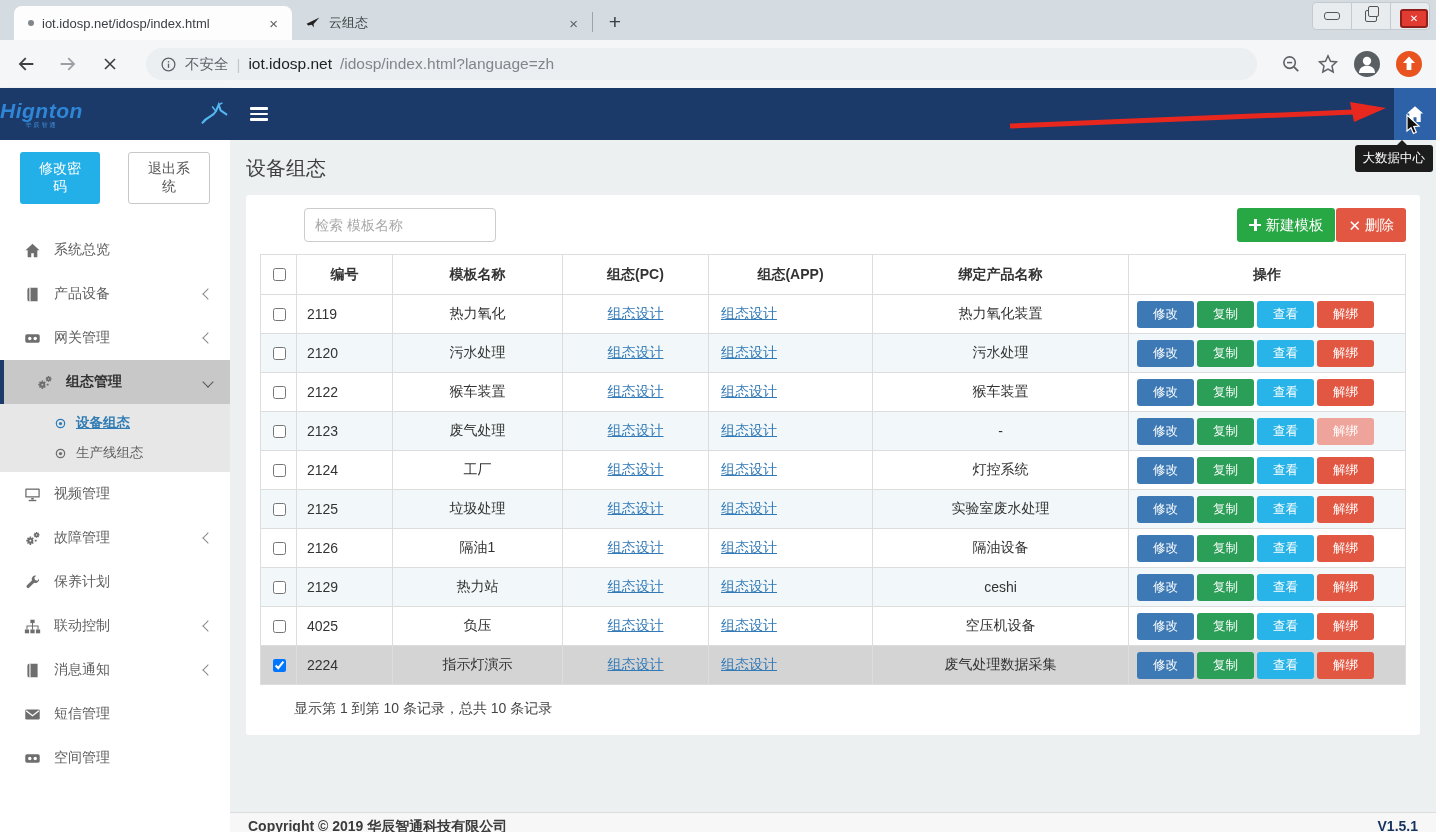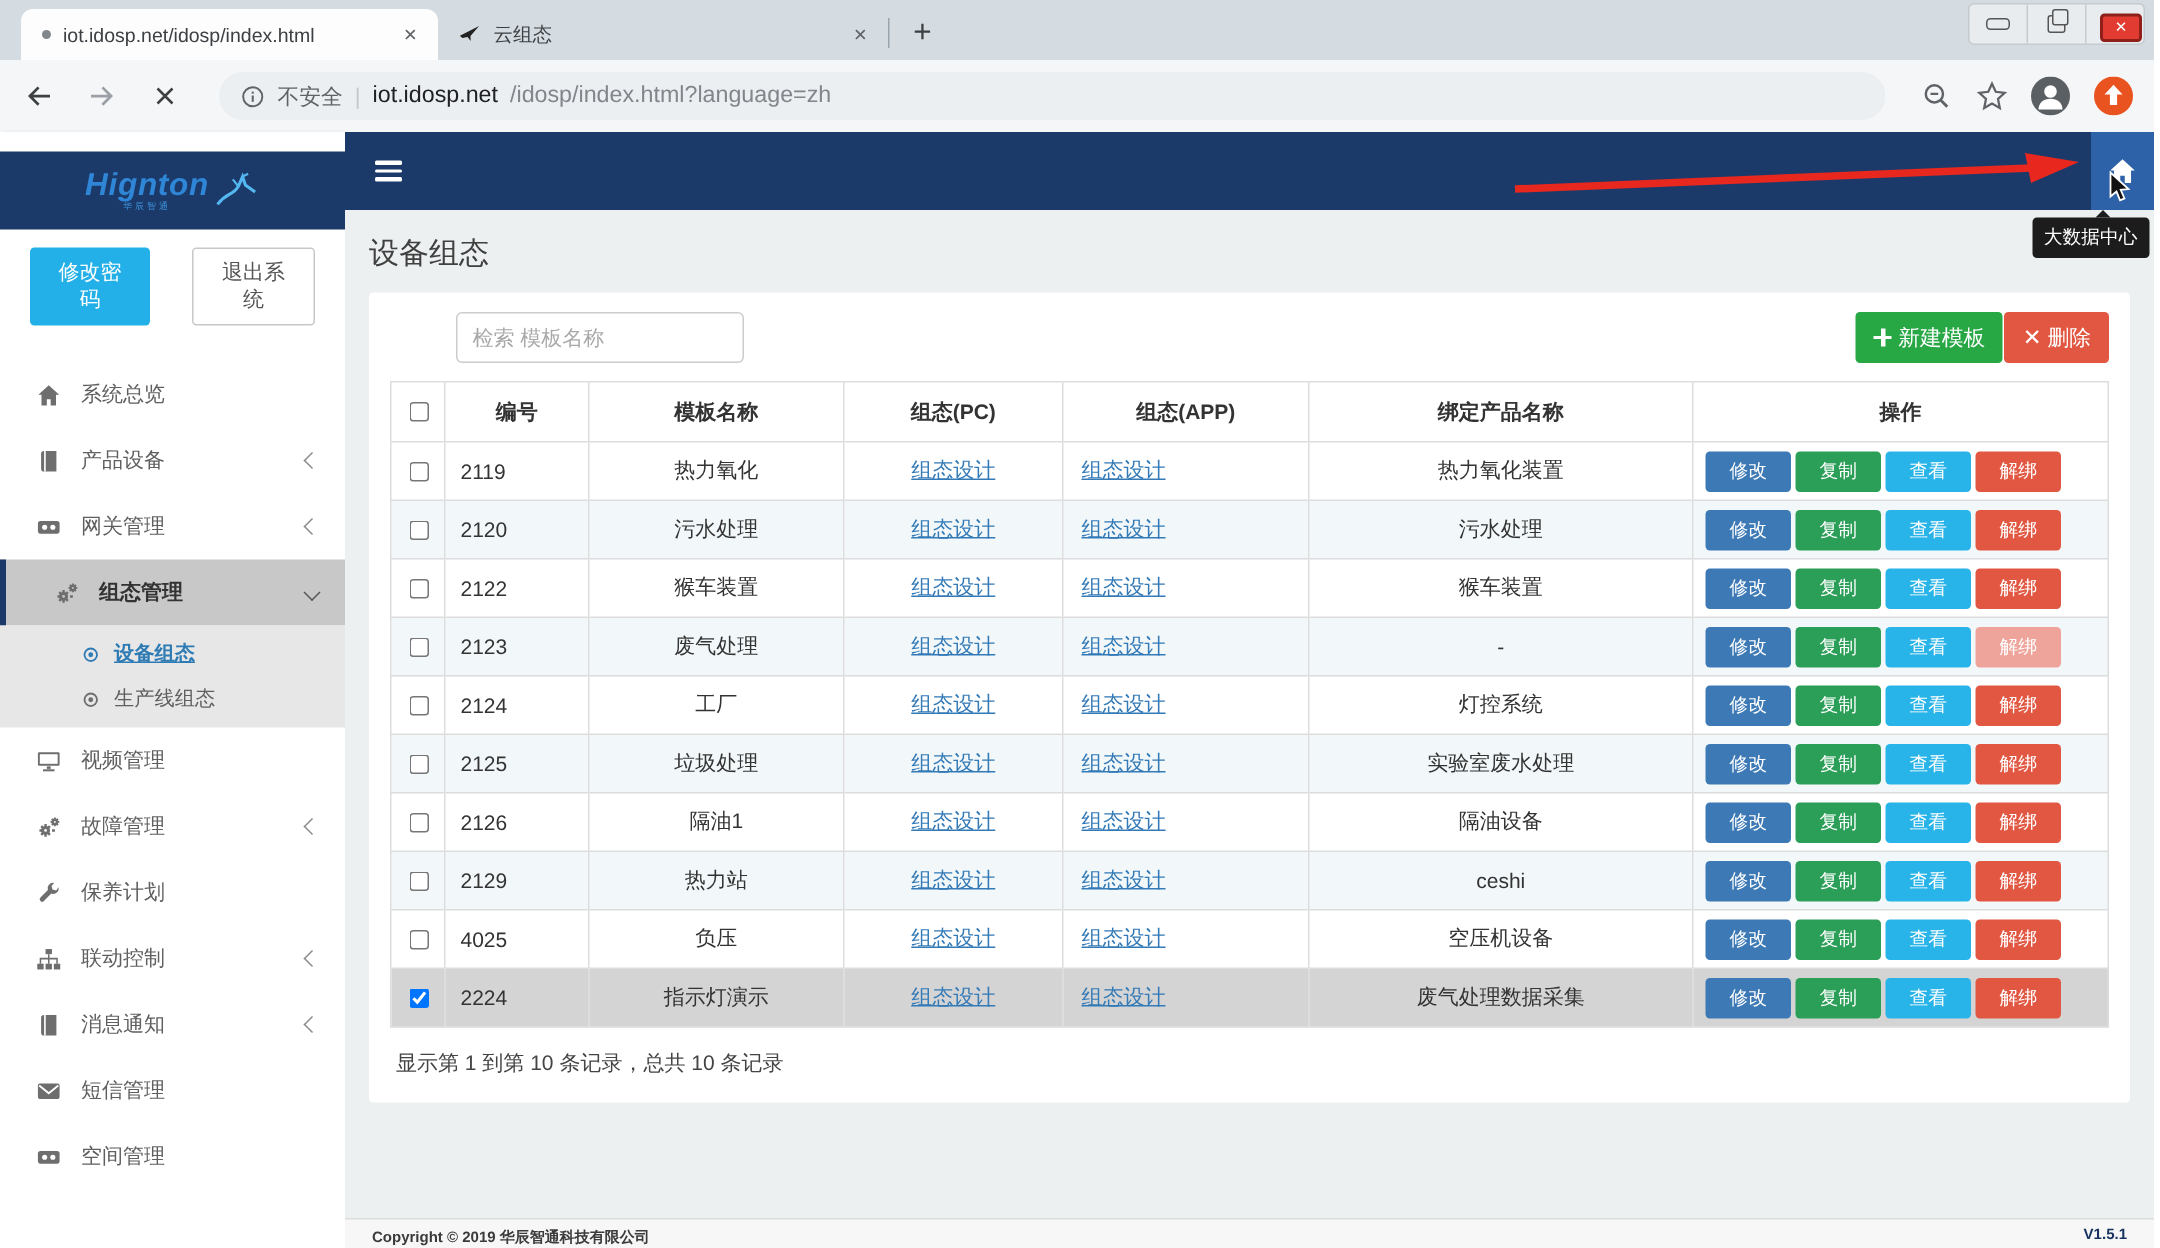--- a/index.html
+++ b/index.html
@@ -34,21 +34,21 @@
   .urlbar{flex:1;height:32px;background:#eceff1;border-radius:16px;display:flex;align-items:center;padding:0 14px;gap:8px;margin:0 6px;}
   .sec-label{font-size:14.5px;color:#5f6368;}
   .url-sep{color:#c3c8cc;font-size:15px;}
   .url-host{font-size:15.5px;color:#202124;}
   .url-path{font-size:15.5px;color:#80868b;}
   .tb-right{display:flex;align-items:center;gap:16px;}
 
   
   .app{flex:1;display:flex;min-height:0;}
   .sidebar{width:230px;flex:0 0 230px;background:#fff;display:flex;flex-direction:column;overflow:hidden;box-shadow:1px 0 2px rgba(0,0,0,.08);}
-  .logo-bar{height:52px;background:var(--navy);display:flex;align-items:center;justify-content:center;gap:2px;flex:0 0 52px;position:relative;margin-top:13px;}
+  .logo-bar{height:52px;background:var(--navy);display:flex;align-items:center;justify-content:space-between;gap:2px;flex:0 0 52px;position:relative;}
   .logo-stack{display:flex;flex-direction:column;align-items:center;line-height:1;}
   .logo-text{font-size:21px;font-weight:bold;font-style:italic;color:#2f86d6;letter-spacing:.5px;}
   .logo-sub{font-size:6px;color:#3f93dd;letter-spacing:2px;margin-top:1px;}
   .profile{display:flex;align-items:center;gap:12px;padding:14px 16px 6px;}
   .avatar{width:46px;height:46px;border-radius:50%;overflow:hidden;flex:0 0 46px;}
   .uname{font-size:15px;font-weight:bold;color:#333;}
   .urole{font-size:13px;color:#8a8a8a;margin-top:4px;}
   .profile-btns{display:flex;gap:28px;padding:12px 20px 14px;}
   .btn-cyan{background:var(--btn-cyan);color:#fff;border:none;font-size:14px;padding:7px 13px;border-radius:3px;font-family:inherit;}
   .btn-plain{background:#fff;color:#555;border:1px solid #c8c8c8;font-size:14px;padding:7px 13px;border-radius:3px;font-family:inherit;}
@@ -105,23 +105,23 @@
   .grid td.c-act{padding-left:8px;}
   .grid tr.stripe{background:var(--stripe);}
   .grid tr.selected{background:var(--selected-row);}
   a.design{color:var(--link);text-decoration:underline;font-size:14px;}
   .act{border:none;color:#fff;font-size:12.5px;padding:5px 16px;border-radius:3px;margin-right:3px;font-family:inherit;}
   .act-edit{background:var(--btn-edit);}
   .act-copy{background:var(--btn-copy);}
   .act-view{background:var(--btn-view);}
   .act-unbind{background:var(--btn-unbind);}
   .act-unbind.disabled{background:#efa49b;}
-  .summary{padding:15px 4px 4px;font-size:14px;color:#444;}
-
-  .copyright{flex:0 0 14px;height:14px;overflow:hidden;background:#f7f7f7;border-top:1px solid #ddd;display:flex;justify-content:space-between;padding:5px 18px 0;font-size:10px;font-weight:600;color:#3b3b3b;}
+  .summary{padding:15px 4px 4px;font-size:14px;color:#444;margin-left:30px;}
+
+  .copyright{flex:0 0 14px;height:14px;overflow:hidden;background:#f7f7f7;border-top:1px solid #ddd;display:flex;justify-content:space-between;padding:5px 18px 0;font-size:14px;font-weight:600;color:#3b3b3b;}
   .version{color:#16335f;font-weight:bold;}
 
   svg{display:block;}
 </style>
 </head>
 <body>
 
 <div class="screen">
 
   <div class="tabstrip">

